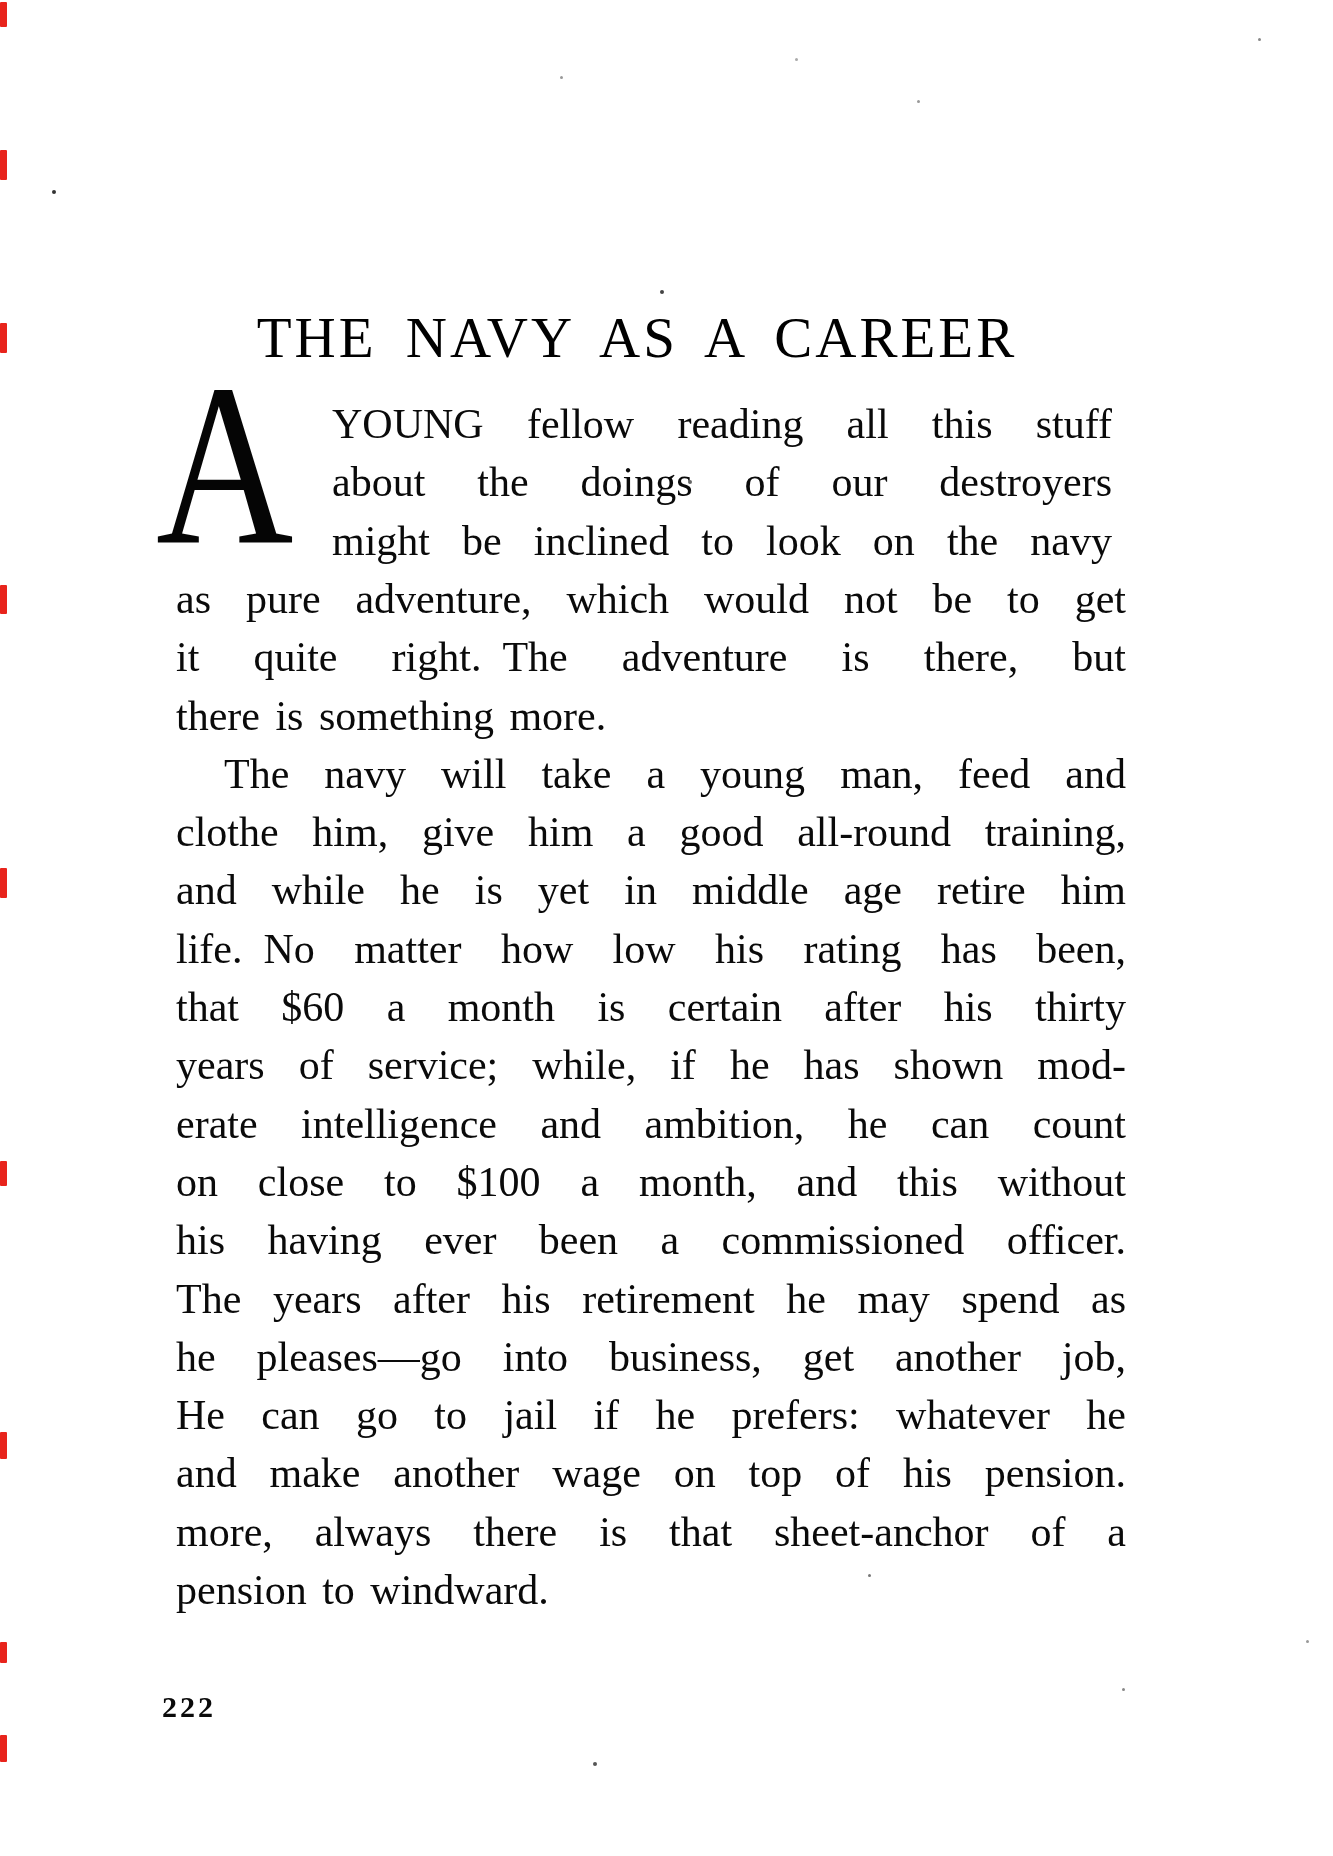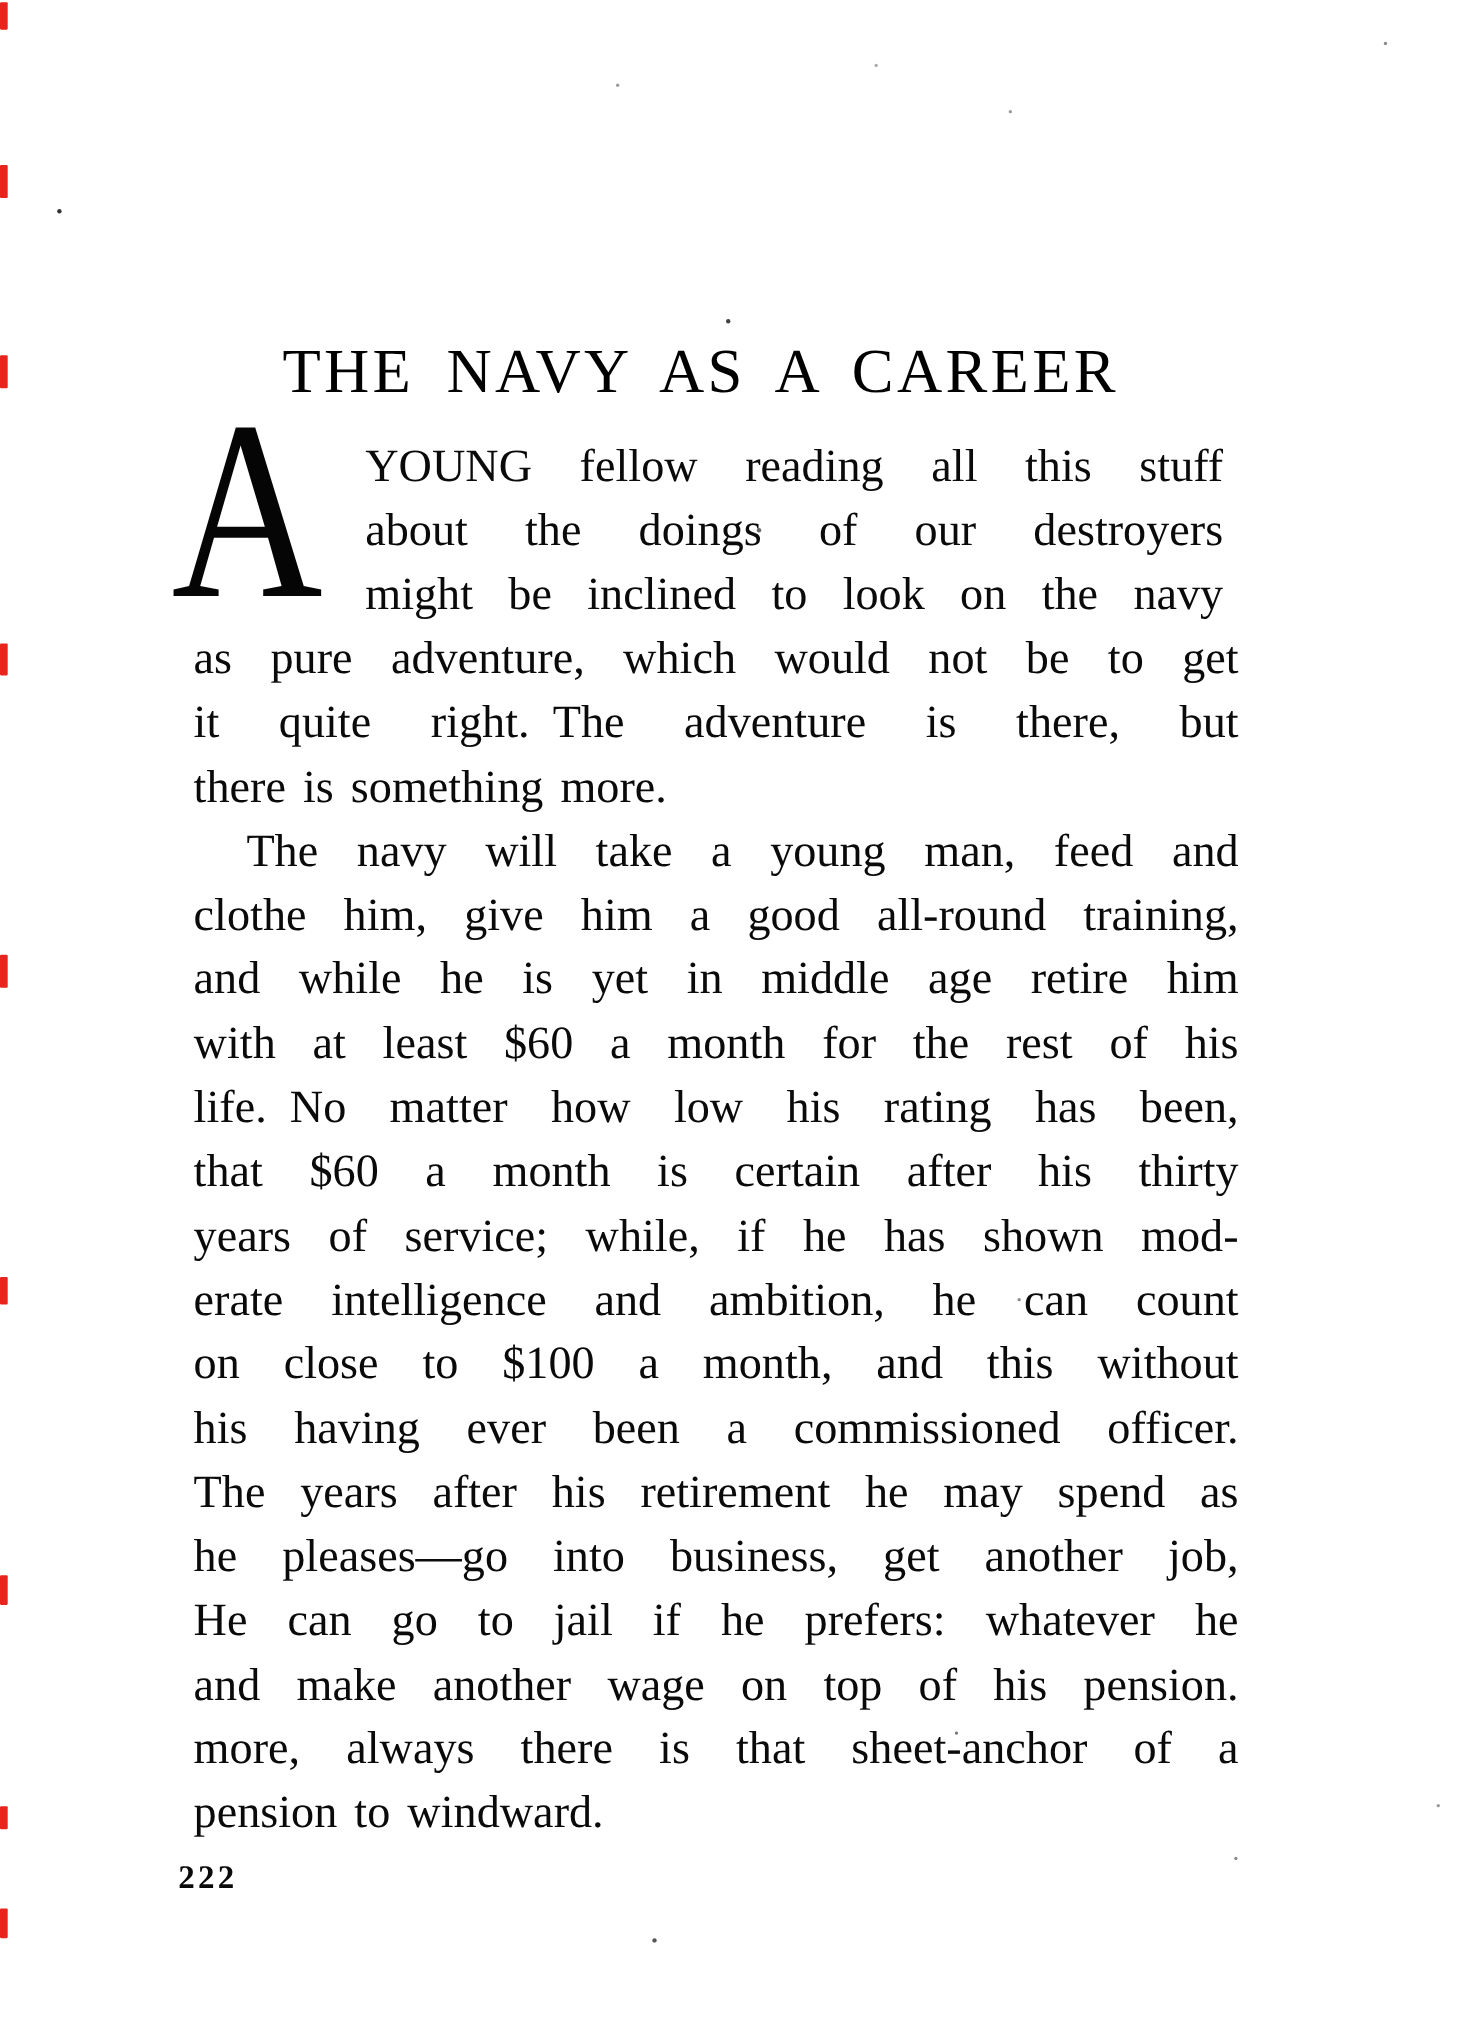--- a/index.html
+++ b/index.html
@@ -101,21 +101,20 @@
     <div class="plist">
         <div class="line">as pure adventure, which would not be to get</div>
         <div class="line">it quite right. The adventure is there, but</div>
       </div>
     <div class="line short">there is something more.</div>
 
     <div class="plist para2">
         <div class="line">The navy will take a young man, feed and</div>
         <div class="line">clothe him, give him a good all-round training,</div>
         <div class="line">and while he is yet in middle age retire him</div>
-        <div class="line">with at least $60 a month for the rest of his</div>
         <div class="line">life. No matter how low his rating has been,</div>
         <div class="line">that $60 a month is certain after his thirty</div>
         <div class="line">years of service; while, if he has shown mod-</div>
         <div class="line">erate intelligence and ambition, he can count</div>
         <div class="line">on close to $100 a month, and this without</div>
         <div class="line">his having ever been a commissioned officer.</div>
         <div class="line">The years after his retirement he may spend as</div>
         <div class="line">he pleases—go into business, get another job,</div>
         <div class="line">He can go to jail if he prefers: whatever he</div>
         <div class="line">and make another wage on top of his pension.</div>

